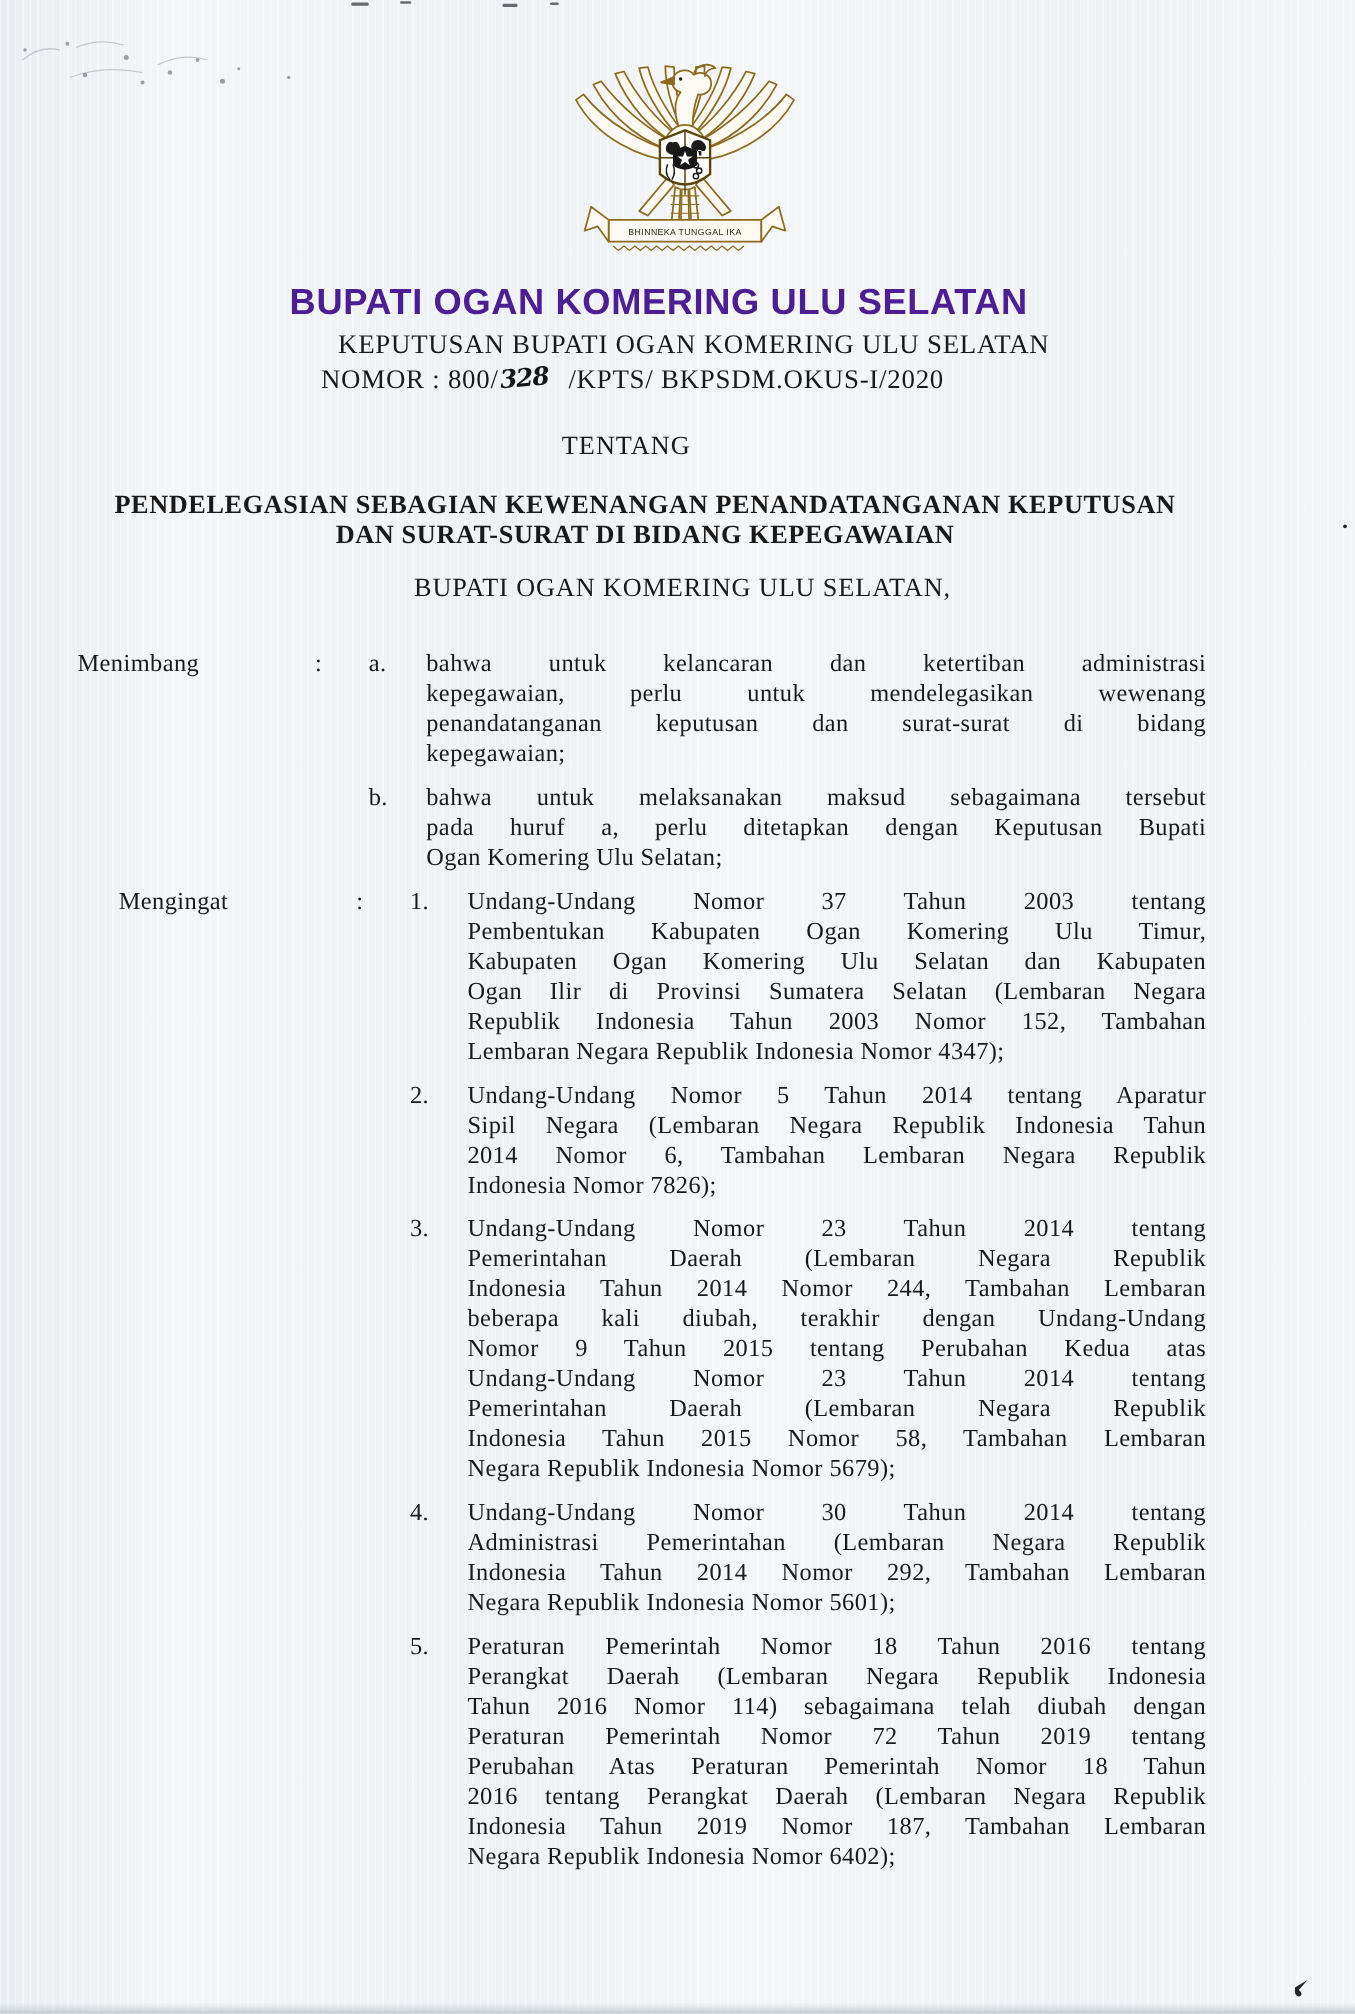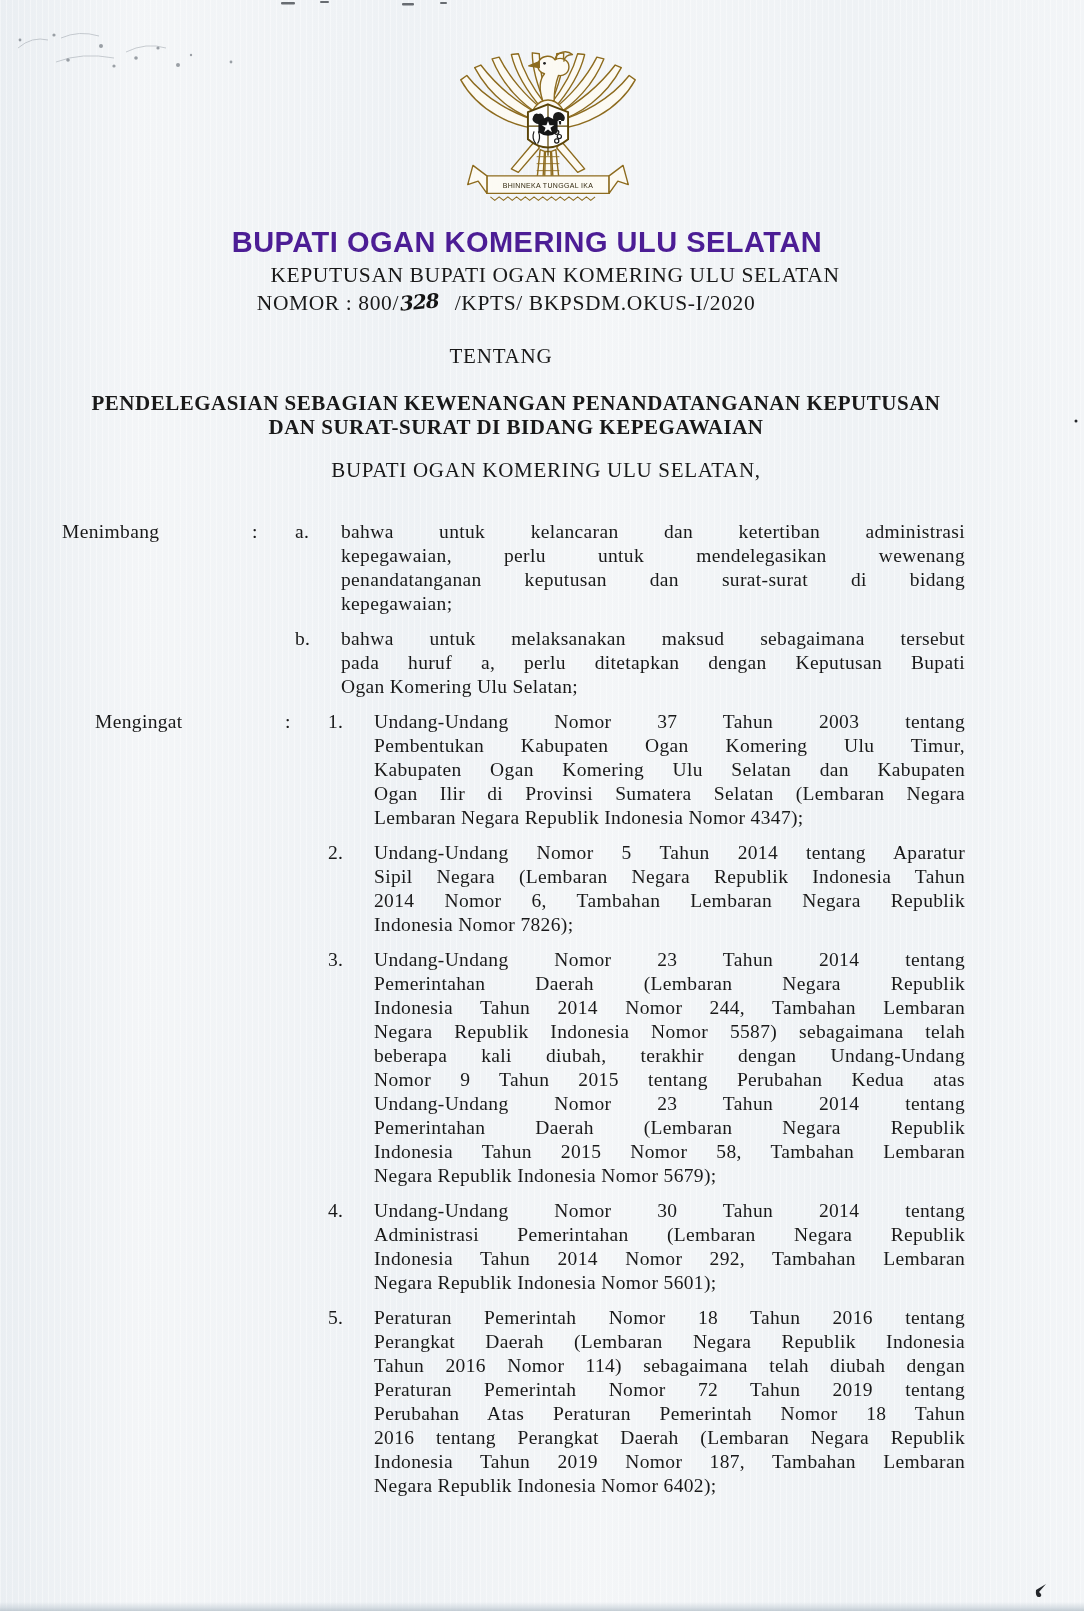--- a/index.html
+++ b/index.html
@@ -192,20 +192,21 @@
     <div class="section">
       <div class="row">
         <div class="cell label">Mengingat</div>
         <div class="cell colon">:</div>
         <div class="cell marker">1.</div>
         <div class="cell text">
             <div class="tline">Undang-Undang Nomor 37 Tahun 2003 tentang</div>
             <div class="tline">Pembentukan Kabupaten Ogan Komering Ulu Timur,</div>
             <div class="tline">Kabupaten Ogan Komering Ulu Selatan dan Kabupaten</div>
             <div class="tline">Ogan Ilir di Provinsi Sumatera Selatan (Lembaran Negara</div>
+            <div class="tline">Republik Indonesia Tahun 2003 Nomor 152, Tambahan</div>
             <div class="tline tline-last">Lembaran Negara Republik Indonesia Nomor 4347);</div>
           </div>
       </div>
       <div class="row">
         <div class="cell label"></div>
         <div class="cell colon"></div>
         <div class="cell marker">2.</div>
         <div class="cell text">
             <div class="tline">Undang-Undang Nomor 5 Tahun 2014 tentang Aparatur</div>
             <div class="tline">Sipil Negara (Lembaran Negara Republik Indonesia Tahun</div>
@@ -214,21 +215,20 @@
           </div>
       </div>
       <div class="row">
         <div class="cell label"></div>
         <div class="cell colon"></div>
         <div class="cell marker">3.</div>
         <div class="cell text">
             <div class="tline">Undang-Undang Nomor 23 Tahun 2014 tentang</div>
             <div class="tline">Pemerintahan Daerah (Lembaran Negara Republik</div>
             <div class="tline">Indonesia Tahun 2014 Nomor 244, Tambahan Lembaran</div>
-            <div class="tline">Negara Republik Indonesia Nomor 5587) sebagaimana telah</div>
             <div class="tline">beberapa kali diubah, terakhir dengan Undang-Undang</div>
             <div class="tline">Nomor 9 Tahun 2015 tentang Perubahan Kedua atas</div>
             <div class="tline">Undang-Undang Nomor 23 Tahun 2014 tentang</div>
             <div class="tline">Pemerintahan Daerah (Lembaran Negara Republik</div>
             <div class="tline">Indonesia Tahun 2015 Nomor 58, Tambahan Lembaran</div>
             <div class="tline tline-last">Negara Republik Indonesia Nomor 5679);</div>
           </div>
       </div>
       <div class="row">
         <div class="cell label"></div>

